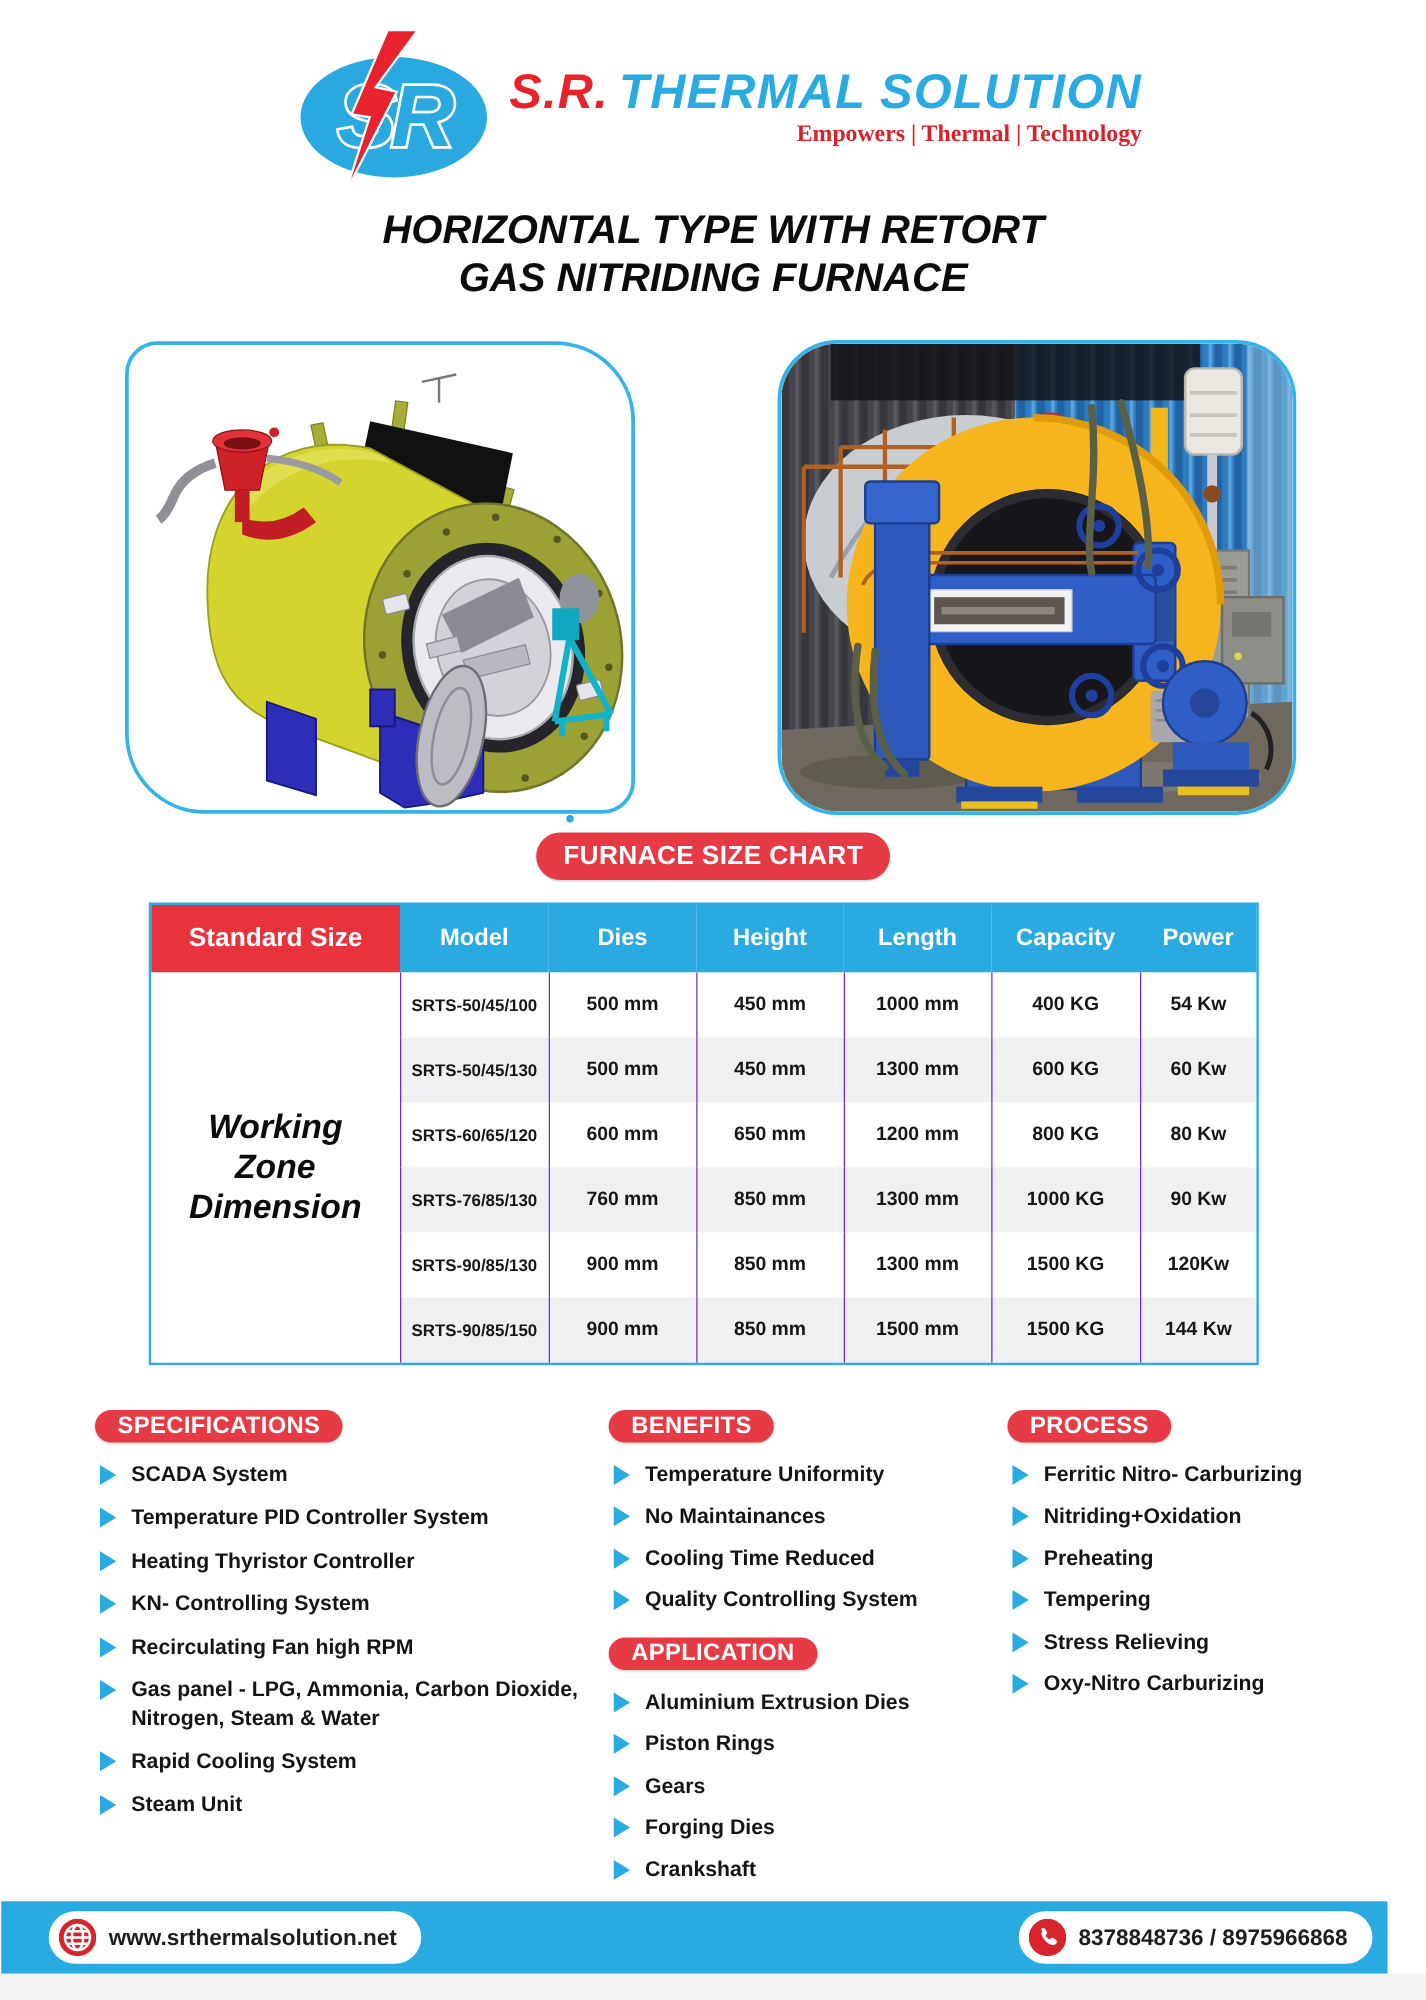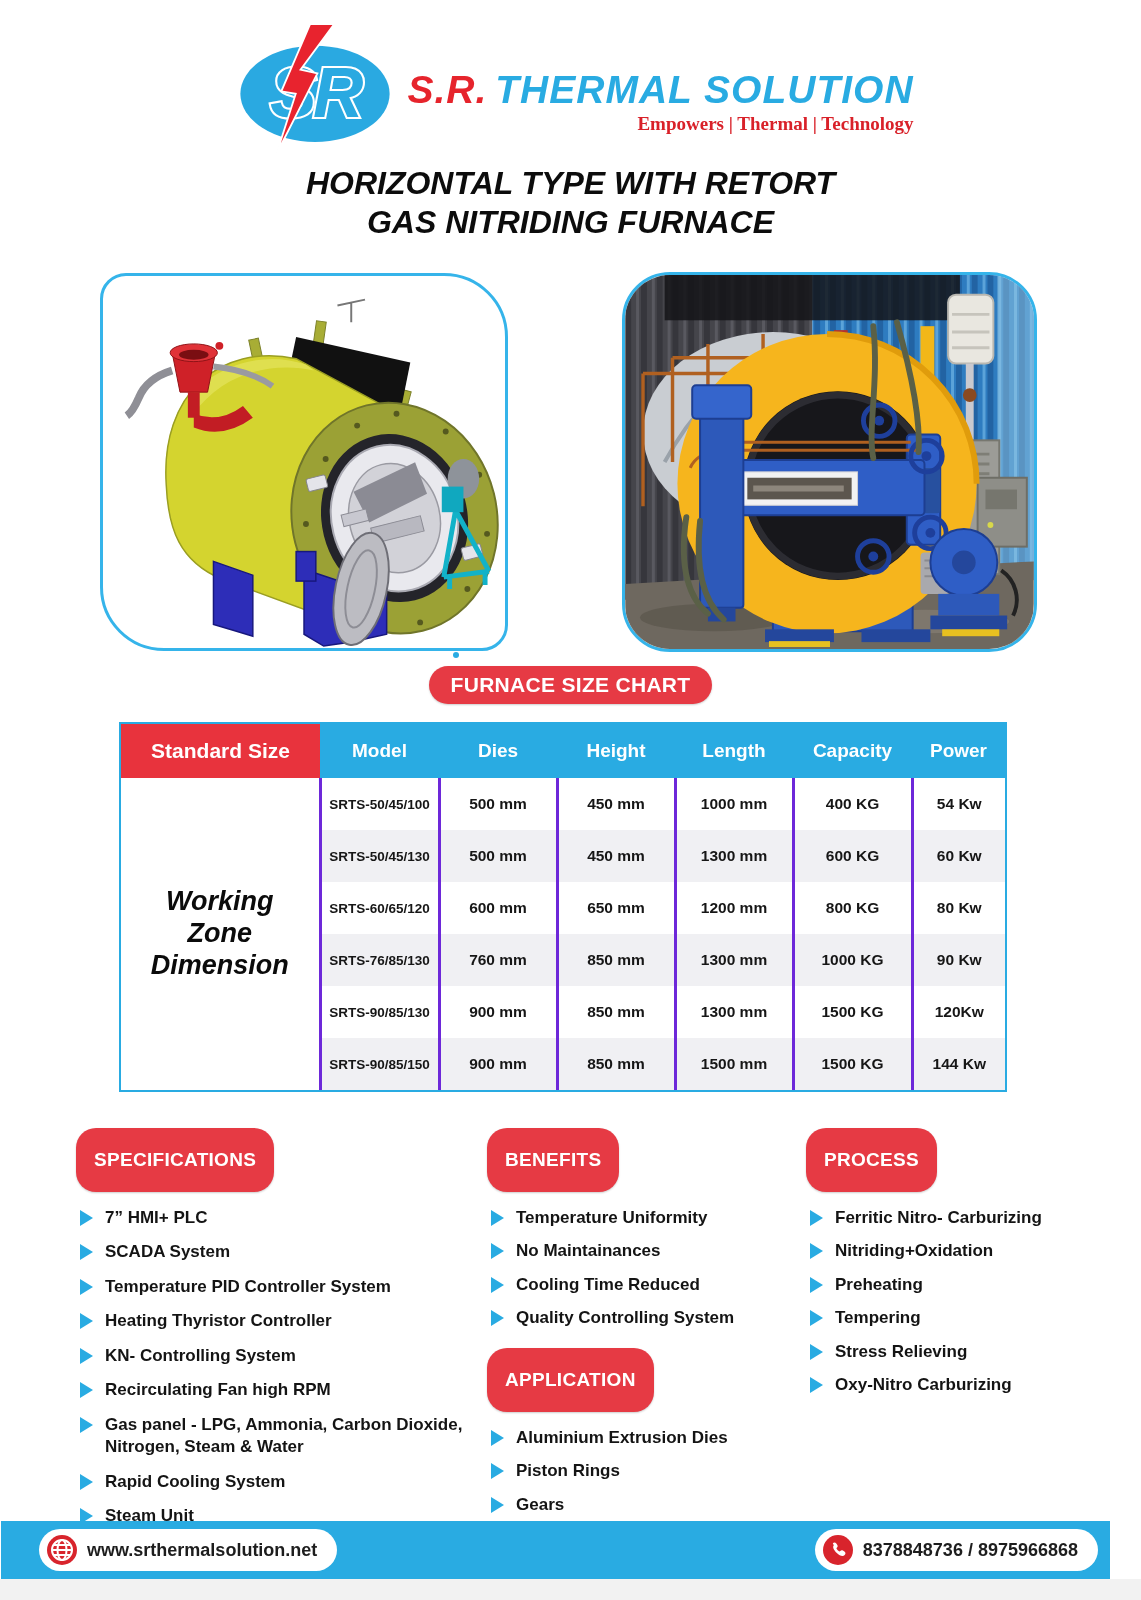--- a/index.html
+++ b/index.html
@@ -3,21 +3,21 @@
 <meta charset="utf-8">
 <style>
   html,body{margin:0;padding:0;background:#fff;}
   .page{position:relative;width:1141px;height:1600px;background:#fff;overflow:hidden;
         font-family:"Liberation Sans",sans-serif;margin:0 auto;}
 
   
   .brand-row{position:absolute;top:24px;left:0;width:100%;display:flex;
              justify-content:center;align-items:flex-start;gap:4px;}
   .logo-svg{width:176px;height:130px;flex:0 0 auto;}
-  .brand-text{margin-top:44px;}
+  .brand-text{margin-top:28px;}
   .brand-name{font-style:italic;font-weight:800;font-size:39px;letter-spacing:1px;white-space:nowrap;}
   .brand-name .red{color:#e6242c;margin-right:8px;}
   .brand-name .blue{color:#29abe2;}
   .brand-tagline{text-align:right;color:#d92129;font-family:"Liberation Serif",serif;
                  font-weight:700;font-size:19px;margin-top:1px;}
 
   
   .title{position:absolute;top:164px;left:0;width:100%;text-align:center;
          font-weight:800;font-style:italic;font-size:32px;line-height:39px;color:#0c0c0c;}
 
@@ -26,31 +26,31 @@
   .panel-left{left:100px;top:273px;width:408px;height:378px;border-radius:26px 64px 26px 64px;}
   .panel-right{left:622px;top:272px;width:415px;height:380px;border-radius:48px;}
   .panel svg{display:block;width:100%;height:100%;}
   .tiny-dot{position:absolute;left:453px;top:652px;width:6px;height:6px;border-radius:50%;background:#29abe2;}
 
   
   .pill{display:inline-block;background:#e63a44;color:#fff;font-weight:800;border-radius:20px;
         box-shadow:0 1px 2px rgba(0,0,0,.2);}
   .chart-pill-row{position:absolute;top:666px;left:0;width:100%;text-align:center;}
   .chart-pill{font-size:21px;padding:7px 22px;letter-spacing:.3px;}
-  .section-pill{font-size:19px;padding:21px 18px;letter-spacing:.3px;}
+  .section-pill{font-size:19px;padding:2px 18px;letter-spacing:.3px;}
 
   
   .size-table-wrap{position:absolute;left:119px;top:722px;width:888px;border:2px solid #29abe2;
                    background:#fff;box-sizing:border-box;}
   table.size{border-collapse:collapse;table-layout:fixed;width:100%;}
   table.size th,table.size td{padding:0;text-align:center;vertical-align:middle;}
   table.size thead th{background:#29abe2;color:#fff;font-size:19px;font-weight:700;height:54px;}
   table.size th.corner{background:#e8333d;font-size:21px;font-weight:800;}
   table.size tbody td{height:52px;font-size:15.5px;font-weight:700;color:#161616;
-                      border-left:3px solid #6d28d9;background:#fff;}
+                      border-left:1px solid #6d28d9;background:#fff;}
   table.size tbody td.model{font-size:13.5px;font-weight:600;}
   table.size tbody tr.alt td{background:#f0f0f3;}
   table.size td.zone{background:#fff !important;border-left:none;font-size:27px;font-weight:800;
                      font-style:italic;line-height:1.18;color:#0b0b0b;}
   .zone-inner{display:inline-block;max-width:150px;}
 
   
   .col-spec{position:absolute;left:76px;top:1128px;width:414px;}
   .col-mid{position:absolute;left:487px;top:1128px;width:316px;}
   .col-proc{position:absolute;left:806px;top:1128px;width:335px;}
@@ -333,24 +333,20 @@
         </tr>
       </tbody>
     </table>
   </div>
 
   <div class="col-spec">
     <span class="pill section-pill">SPECIFICATIONS</span>
     <ul class="blist">
       <li>
           <span class="tri"></span>
-          <span>7” HMI+ PLC</span>
-        </li>
-      <li>
-          <span class="tri"></span>
           <span>SCADA System</span>
         </li>
       <li>
           <span class="tri"></span>
           <span>Temperature PID Controller System</span>
         </li>
       <li>
           <span class="tri"></span>
           <span>Heating Thyristor Controller</span>
         </li>

